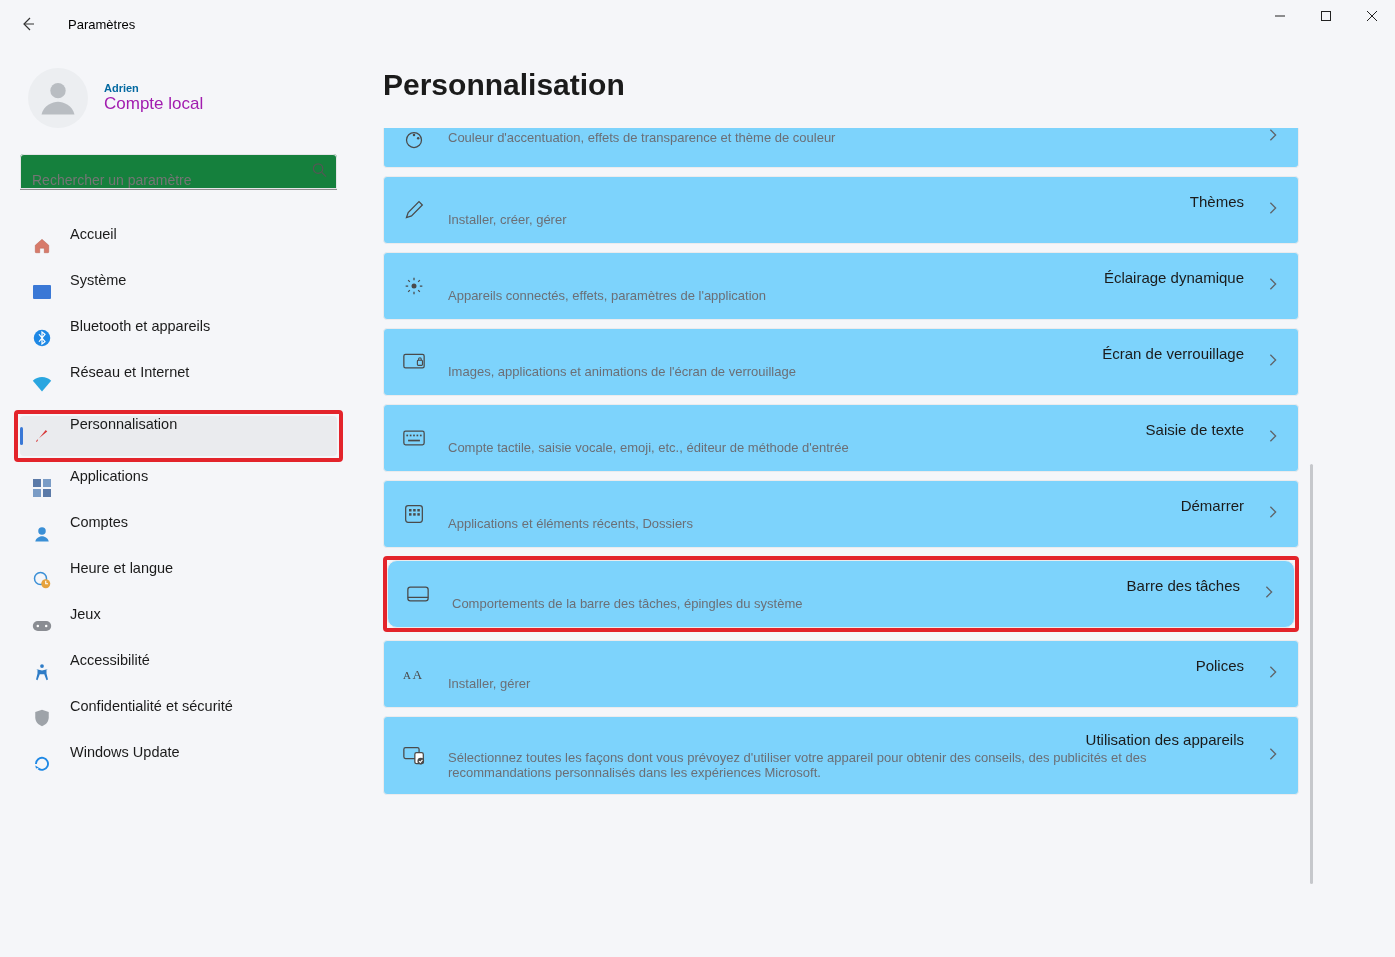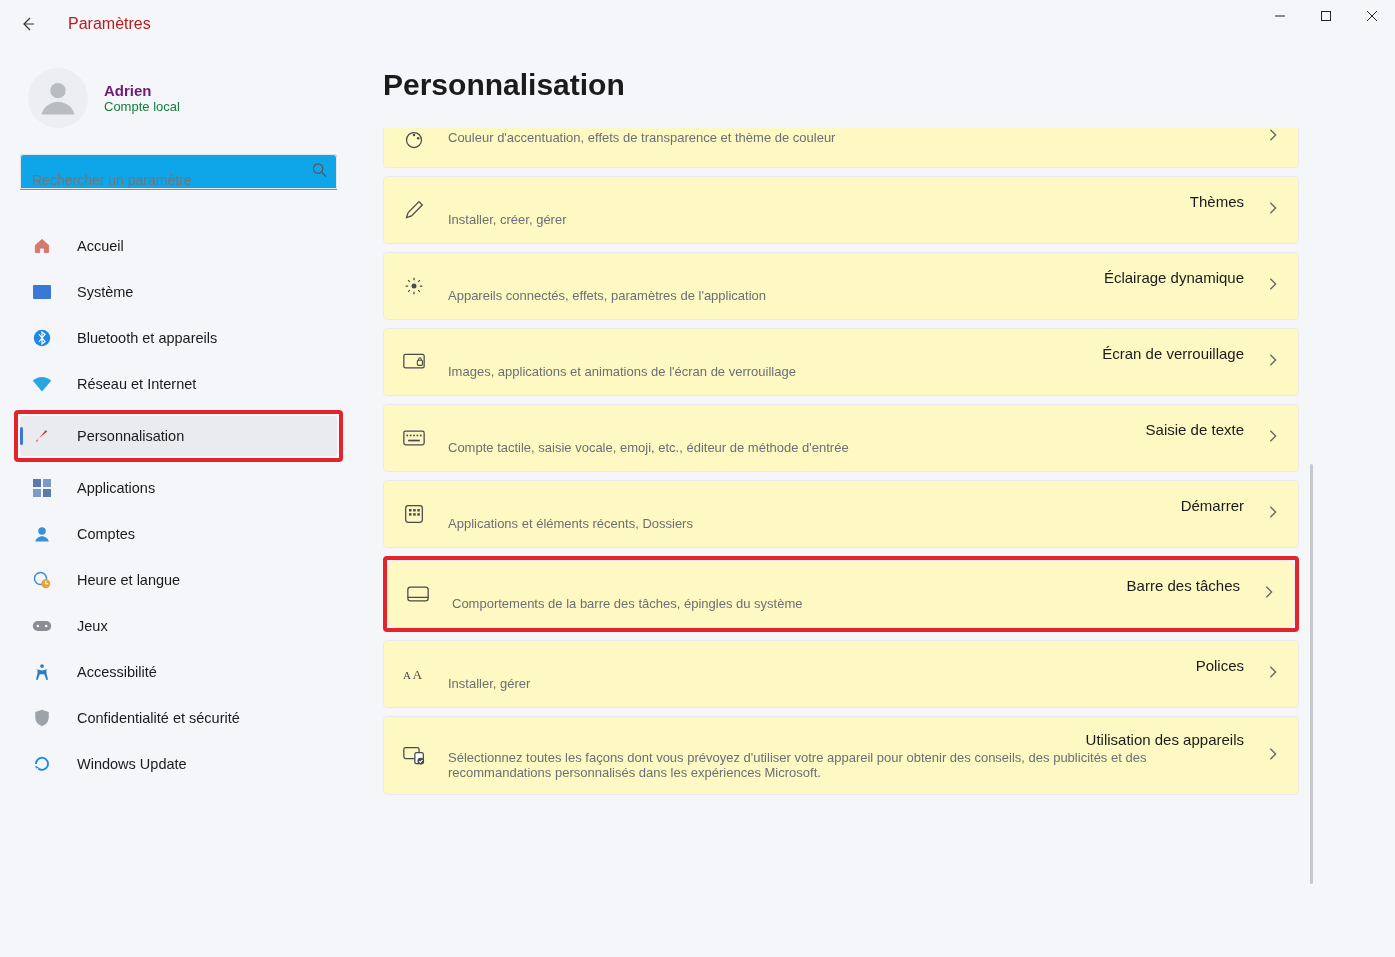--- a/index.html
+++ b/index.html
@@ -18,22 +18,22 @@
     align-items: center;
     padding: 0 8px;
   }
   .back-btn {
     width: 40px; height: 40px;
     display:flex;align-items:center;justify-content:center;
     border-radius:4px;
     color:#333;
   }
   .title {
-    font-size: 16px;
-    color:#b91c1c;
+    font-size: 13px;
+    color:#000000;
     margin-left: 20px;
   }
   .win-controls {
     position:absolute; right:0; top:0;
     display:flex;
   }
   .win-btn {
     width:46px;height:32px;
     display:flex;align-items:center;justify-content:center;
     color:#222;
@@ -50,45 +50,45 @@
     display:flex;align-items:center;gap:16px;
     margin-bottom: 26px;
     margin-left: 8px;
   }
   .avatar {
     width:60px;height:60px;border-radius:50%;
     background:#eceef1;
     display:flex;align-items:center;justify-content:center;
   }
   .avatar svg { fill:#b9bdc2; }
-  .profile-name { font-weight:600;font-size:15px;color:#701a75; }
-  .profile-sub { font-size:13px;color:#15803d; }
+  .profile-name { font-weight:600;font-size:11px;color:#0369a1; }
+  .profile-sub { font-size:17px;color:#a21caf; }
   .search {
     position:relative;
     margin-bottom: 36px;
   }
   .search input {
     width: 100%;
     height: 36px;
     border: none;
     border-bottom: 1px solid #8e8e8e;
-    background:#0ea5e9;
+    background:#15803d;
     padding: 16px 40px 0 12px;
     font-size:14px;
     border-radius:4px 4px 0 0;
     outline:none;
     box-shadow: 0 0 0 1px #e5e5e8 inset;
   }
   .search-icon {
     position:absolute;right:10px;top:50%;transform:translateY(-50%);
     color:#555;
   }
   .nav { list-style:none; }
   .nav-item {
-    display:flex;align-items:center;gap:25px;
+    display:flex;gap:18px;
     height:40px;
     padding:0 12px;
     border-radius:4px;
     font-size:14.5px;
     color:#1b1b1b;
     margin-bottom:6px;
     cursor:pointer;
     position:relative;
   }
   .nav-item.selected {
@@ -114,21 +114,21 @@
     overflow:hidden;
   }
   .page-title {
     font-size:30px;
     font-weight:600;
     color:#1b1b1b;
     margin-bottom: 26px;
   }
   .cards { display:flex;flex-direction:column;gap:4px; }
   .card {
-    background:#fef9c3;
+    background:#7dd3fc;
     border:1px solid #ebebed;
     border-radius:4px;
     display:flex;align-items:center;
     padding:14px 18px;
     min-height:68px;
     gap:22px;
     margin-bottom:4px;
   }
   .card .icon {
     width:24px;display:flex;align-items:center;justify-content:center;color:#4a4a4a;

